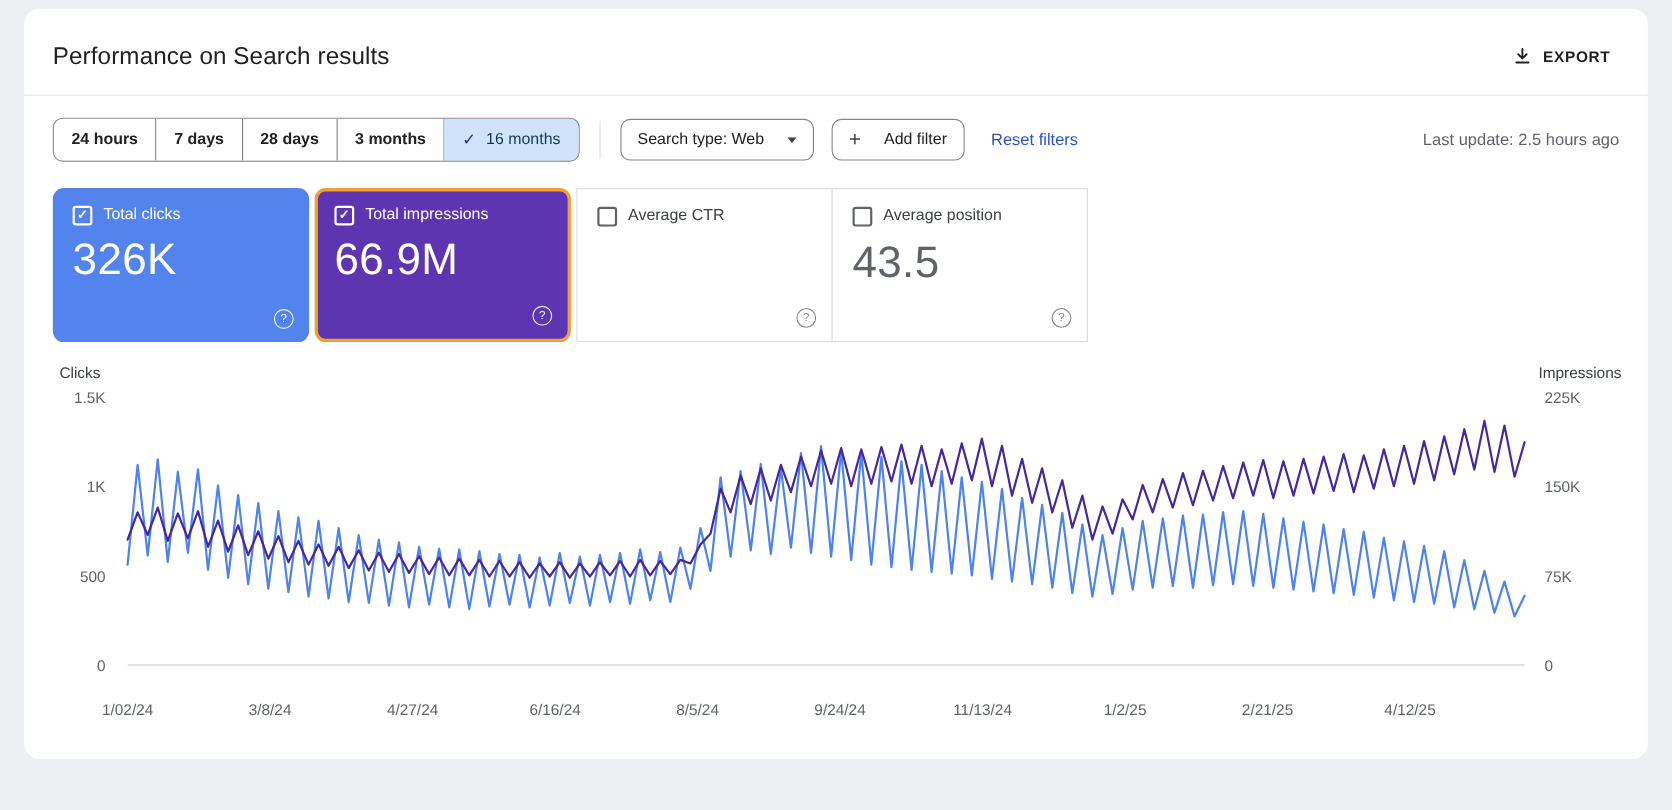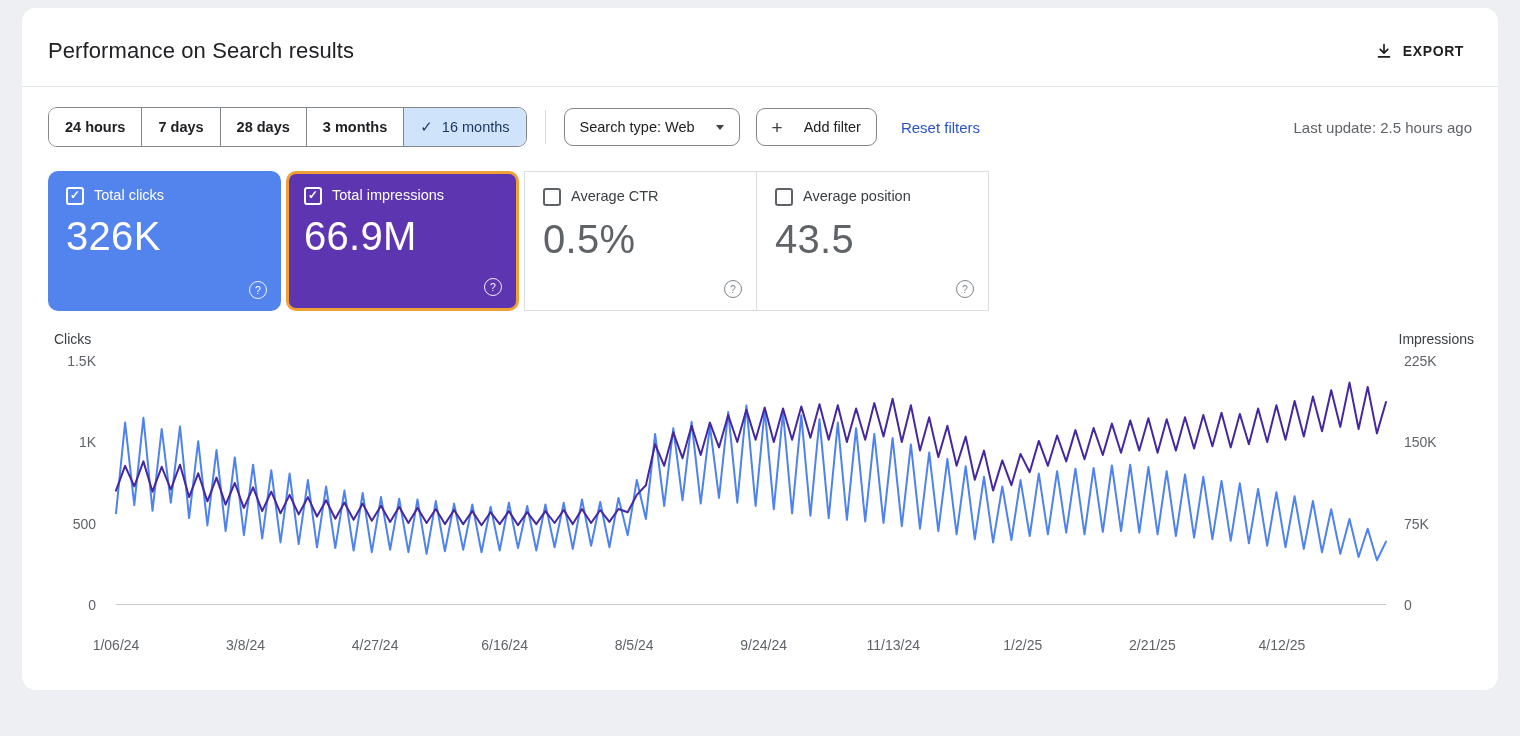--- a/index.html
+++ b/index.html
@@ -140,21 +140,20 @@
       </div>
       <div class="card-value">66.9M</div>
       <span class="help">?</span>
     </div>
 
     <div class="card plain">
       <div class="card-top">
         <span class="cb"></span>
         <span>Average CTR</span>
       </div>
-      <div class="card-value">0.5%</div>
       <span class="help">?</span>
     </div>
 
     <div class="card plain">
       <div class="card-top">
         <span class="cb"></span>
         <span>Average position</span>
       </div>
       <div class="card-value">43.5</div>
       <span class="help">?</span>
@@ -180,21 +179,21 @@
     </div>
 
     <div class="plot">
         <svg width="1270" height="243">
           <polyline points="0.0,152.3 9.1,61.6 18.3,144.2 27.4,56.7 36.5,149.8 45.7,68.0 54.8,141.7 64.0,65.6 73.1,157.1 82.2,80.2 91.4,164.4 100.5,89.1 109.6,170.1 118.8,96.4 127.9,174.2 137.1,103.7 146.2,177.4 155.3,109.3 164.5,181.4 173.6,112.6 182.7,183.1 191.9,119.1 201.0,186.3 210.1,125.5 219.3,187.1 228.4,129.6 237.6,189.5 246.7,132.0 255.8,191.2 265.0,136.1 274.1,188.7 283.2,137.7 292.4,191.2 301.5,138.5 310.6,192.8 319.8,140.1 328.9,190.3 338.1,142.6 347.2,188.7 356.3,143.4 365.5,191.2 374.6,145.8 383.7,189.5 392.9,141.7 402.0,187.1 411.2,145.0 420.3,189.5 429.4,143.4 438.6,186.3 447.7,141.7 456.8,187.9 466.0,138.5 475.1,184.7 484.2,140.9 493.4,186.3 502.5,136.9 511.7,174.2 520.8,119.1 529.9,158.0 539.1,72.9 548.2,145.0 557.3,67.2 566.5,139.3 575.6,60.8 584.7,142.6 593.9,64.8 603.0,136.9 612.2,51.0 621.3,141.7 630.4,44.6 639.6,145.0 648.7,48.6 657.8,148.2 667.0,51.0 676.1,152.3 685.3,54.3 694.4,154.7 703.5,58.3 712.7,157.1 721.8,61.6 730.9,158.8 740.1,67.2 749.2,160.4 758.3,72.9 767.5,162.0 776.6,77.0 785.8,165.2 794.9,83.4 804.0,167.7 813.2,91.5 822.3,170.1 831.4,98.0 840.6,173.3 849.7,105.3 858.8,178.2 868.0,115.8 877.1,181.4 886.3,125.5 895.4,179.0 904.5,119.1 913.7,175.0 922.8,112.6 931.9,173.3 941.1,110.2 950.2,171.7 959.4,107.7 968.5,173.3 977.6,106.9 986.8,170.9 995.9,104.5 1005.0,170.1 1014.2,103.7 1023.3,171.7 1032.4,106.1 1041.6,173.3 1050.7,110.2 1059.9,175.0 1069.0,113.4 1078.1,176.6 1087.3,115.8 1096.4,178.2 1105.5,119.9 1114.7,179.8 1123.8,122.3 1132.9,182.3 1142.1,128.0 1151.2,184.7 1160.4,131.2 1169.5,186.3 1178.6,135.3 1187.8,187.9 1196.9,140.1 1206.0,191.2 1215.2,148.2 1224.3,192.8 1233.5,158.0 1242.6,196.0 1251.7,167.7 1260.9,199.3 1270.0,180.6" fill="none" stroke="#4e82ee" stroke-width="2" stroke-linejoin="round" stroke-linecap="round"></polyline>
           <polyline points="0.0,129.6 9.1,104.8 18.3,125.3 27.4,100.4 36.5,130.7 45.7,105.8 54.8,128.5 64.0,103.7 73.1,136.1 82.2,112.3 91.4,140.4 100.5,116.6 109.6,143.6 118.8,122.0 127.9,146.9 137.1,126.4 146.2,150.1 155.3,130.7 164.5,152.3 173.6,133.9 182.7,153.4 191.9,136.1 201.0,155.5 210.1,139.3 219.3,157.7 228.4,141.5 237.6,158.8 246.7,142.6 255.8,159.8 265.0,144.7 274.1,160.9 283.2,145.8 292.4,162.0 301.5,146.9 310.6,162.0 319.8,148.0 328.9,163.1 338.1,149.0 347.2,163.1 356.3,150.1 365.5,164.2 374.6,151.2 383.7,163.1 392.9,150.1 402.0,164.2 411.2,151.2 420.3,163.1 429.4,150.1 438.6,162.0 447.7,149.0 456.8,163.1 466.0,148.0 475.1,162.0 484.2,149.0 493.4,160.9 502.5,148.0 511.7,151.2 520.8,133.9 529.9,124.2 539.1,83.2 548.2,104.8 557.3,71.3 566.5,97.2 575.6,64.8 584.7,94.0 593.9,61.6 603.0,86.4 612.2,54.0 621.3,81.0 630.4,48.6 639.6,78.8 648.7,46.4 657.8,81.0 667.0,47.5 676.1,78.8 685.3,45.4 694.4,76.7 703.5,43.2 712.7,78.8 721.8,44.3 730.9,81.0 740.1,47.5 749.2,78.8 758.3,42.1 767.5,75.6 776.6,37.8 785.8,81.0 794.9,44.3 804.0,89.6 813.2,56.2 822.3,96.1 831.4,64.8 840.6,104.8 849.7,75.6 858.8,118.8 868.0,89.6 877.1,129.6 886.3,99.4 895.4,124.2 904.5,92.9 913.7,111.2 922.8,79.9 931.9,104.8 941.1,74.5 950.2,100.4 959.4,69.1 968.5,98.3 977.6,67.0 986.8,94.0 995.9,62.6 1005.0,91.8 1014.2,59.4 1023.3,89.6 1032.4,57.2 1041.6,91.8 1050.7,58.3 1059.9,89.6 1069.0,56.2 1078.1,87.5 1087.3,54.0 1096.4,85.3 1105.5,51.8 1114.7,86.4 1123.8,52.9 1132.9,83.2 1142.1,47.5 1151.2,81.0 1160.4,44.3 1169.5,78.8 1178.6,40.0 1187.8,75.6 1196.9,35.6 1206.0,70.2 1215.2,29.2 1224.3,65.9 1233.5,21.6 1242.6,68.0 1251.7,25.9 1260.9,72.4 1270.0,41.0" fill="none" stroke="#4527a0" stroke-width="2" stroke-linejoin="round" stroke-linecap="round"></polyline>
         </svg>
       </div>
 
     <div class="xlabels">
-        <span style="left: 0%;">1/06/24</span>
+        <span style="left: 0%;">1/02/24</span>
         <span style="left: 10.2%;">3/8/24</span>
         <span style="left: 20.4%;">4/27/24</span>
         <span style="left: 30.6%;">6/16/24</span>
         <span style="left: 40.8%;">8/5/24</span>
         <span style="left: 51%;">9/24/24</span>
         <span style="left: 61.2%;">11/13/24</span>
         <span style="left: 71.4%;">1/2/25</span>
         <span style="left: 81.6%;">2/21/25</span>
         <span style="left: 91.8%;">4/12/25</span>
       </div>

